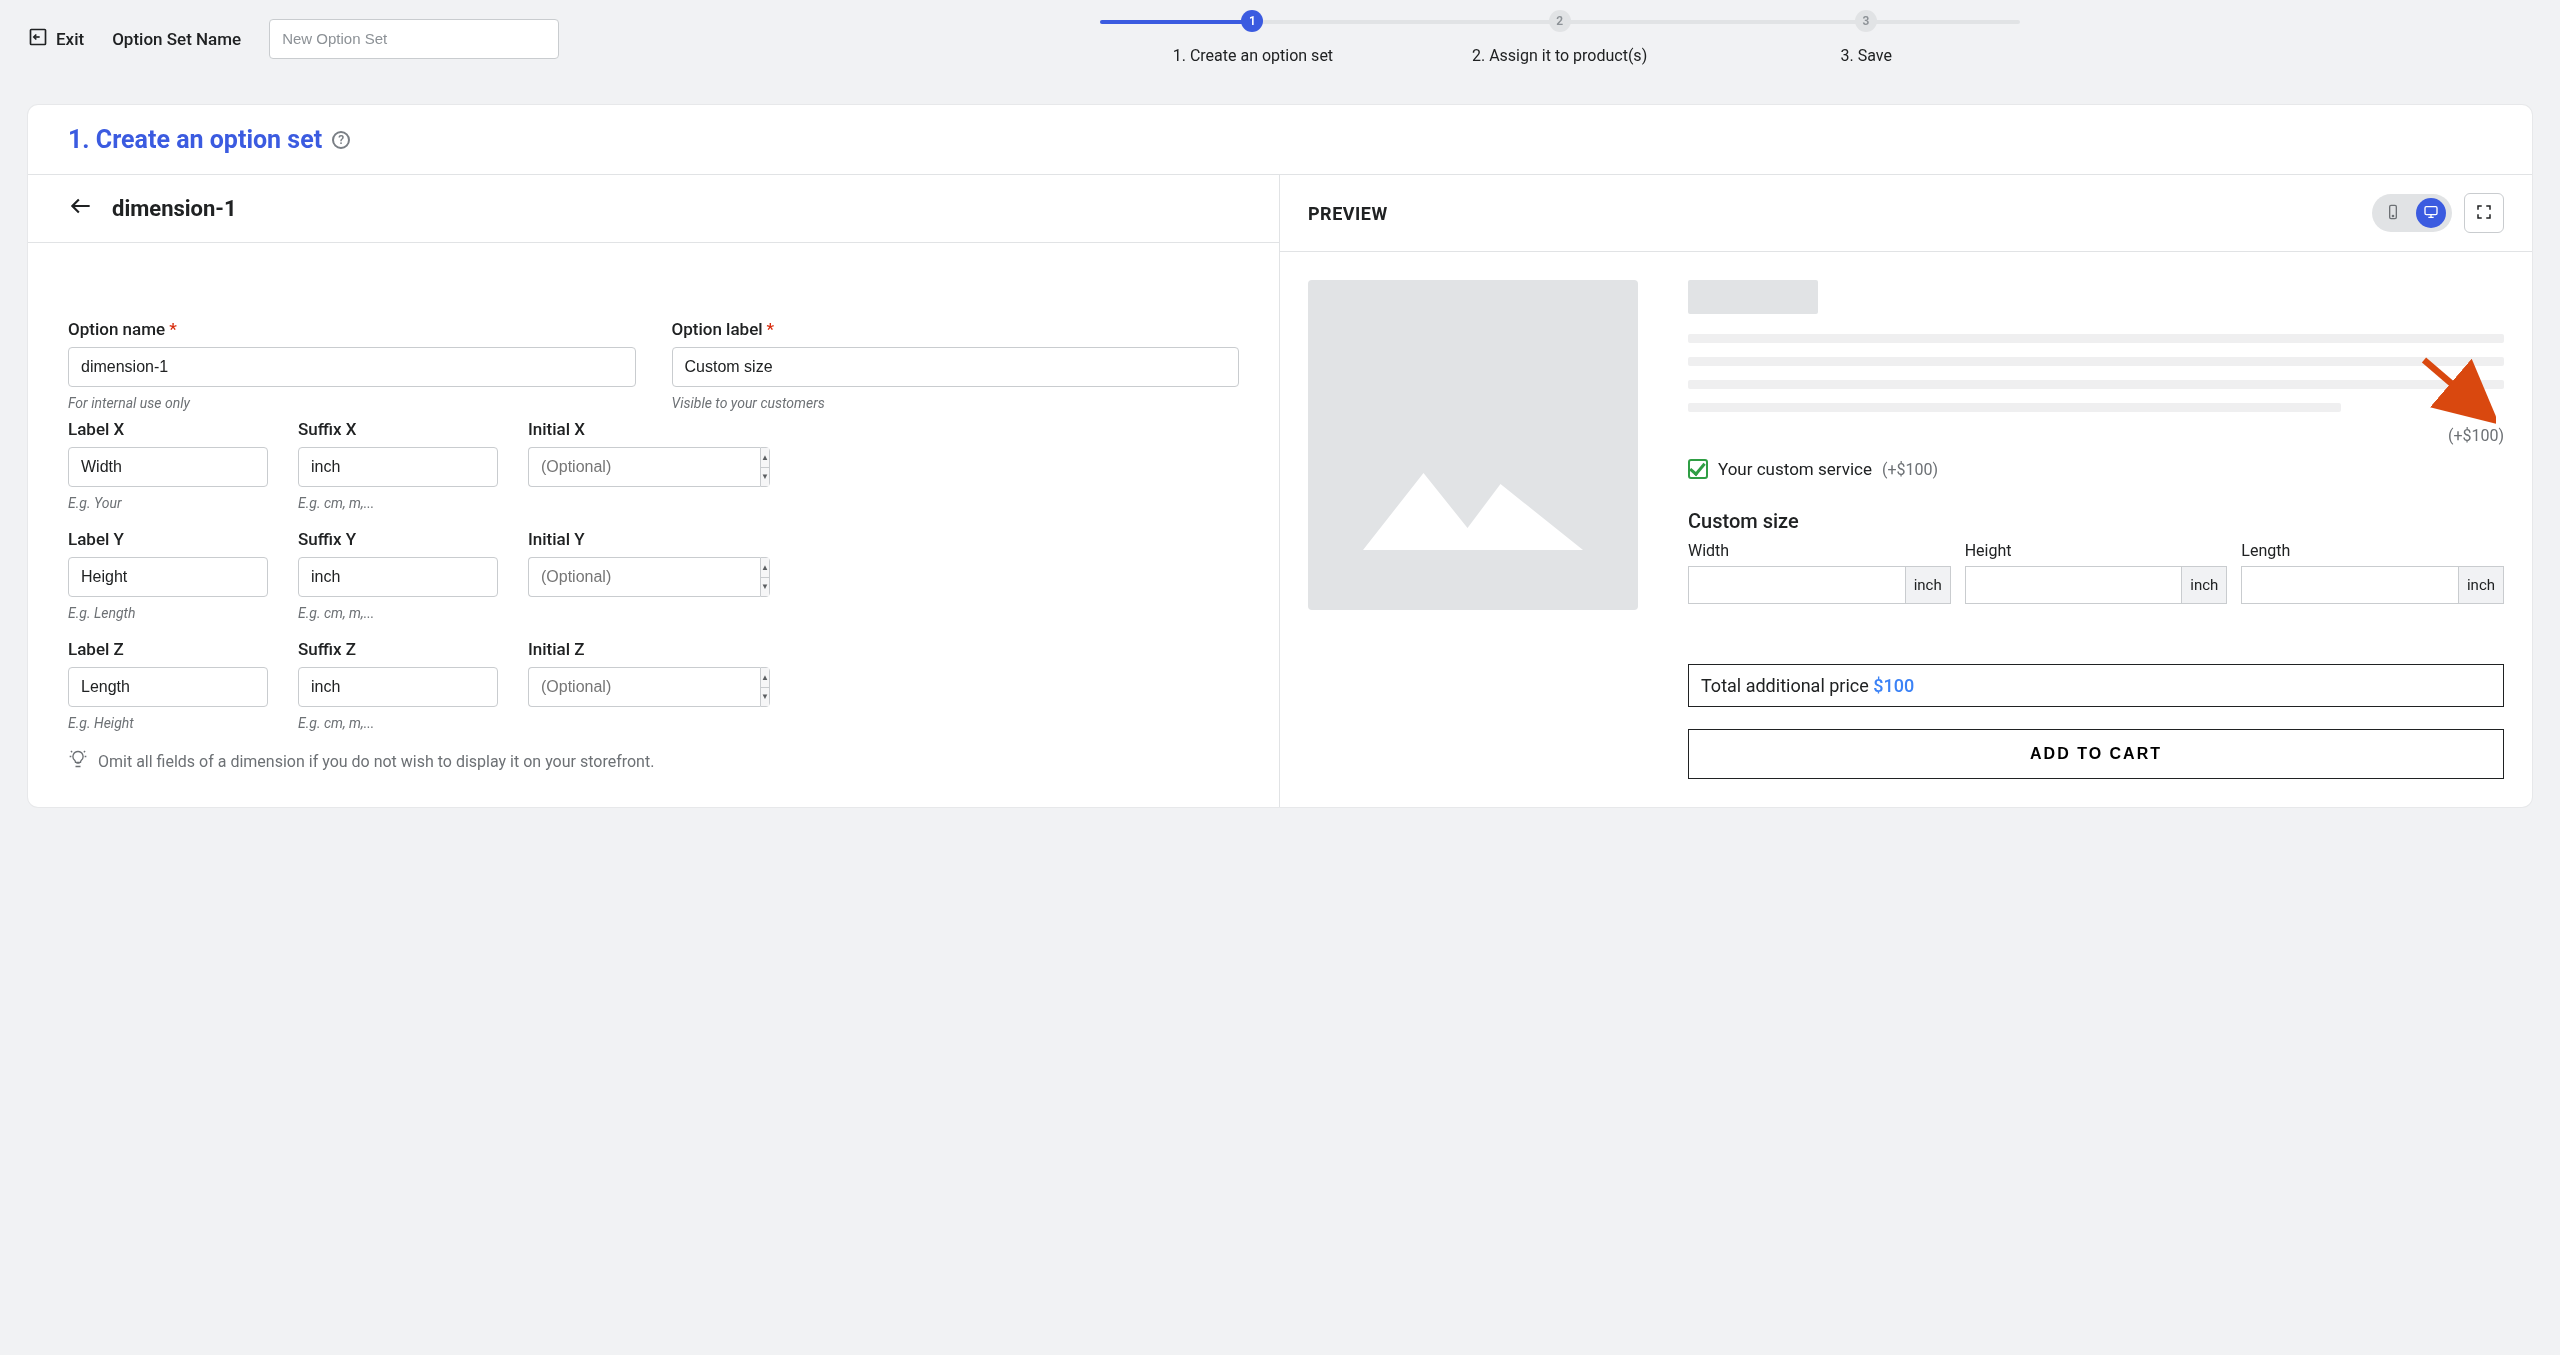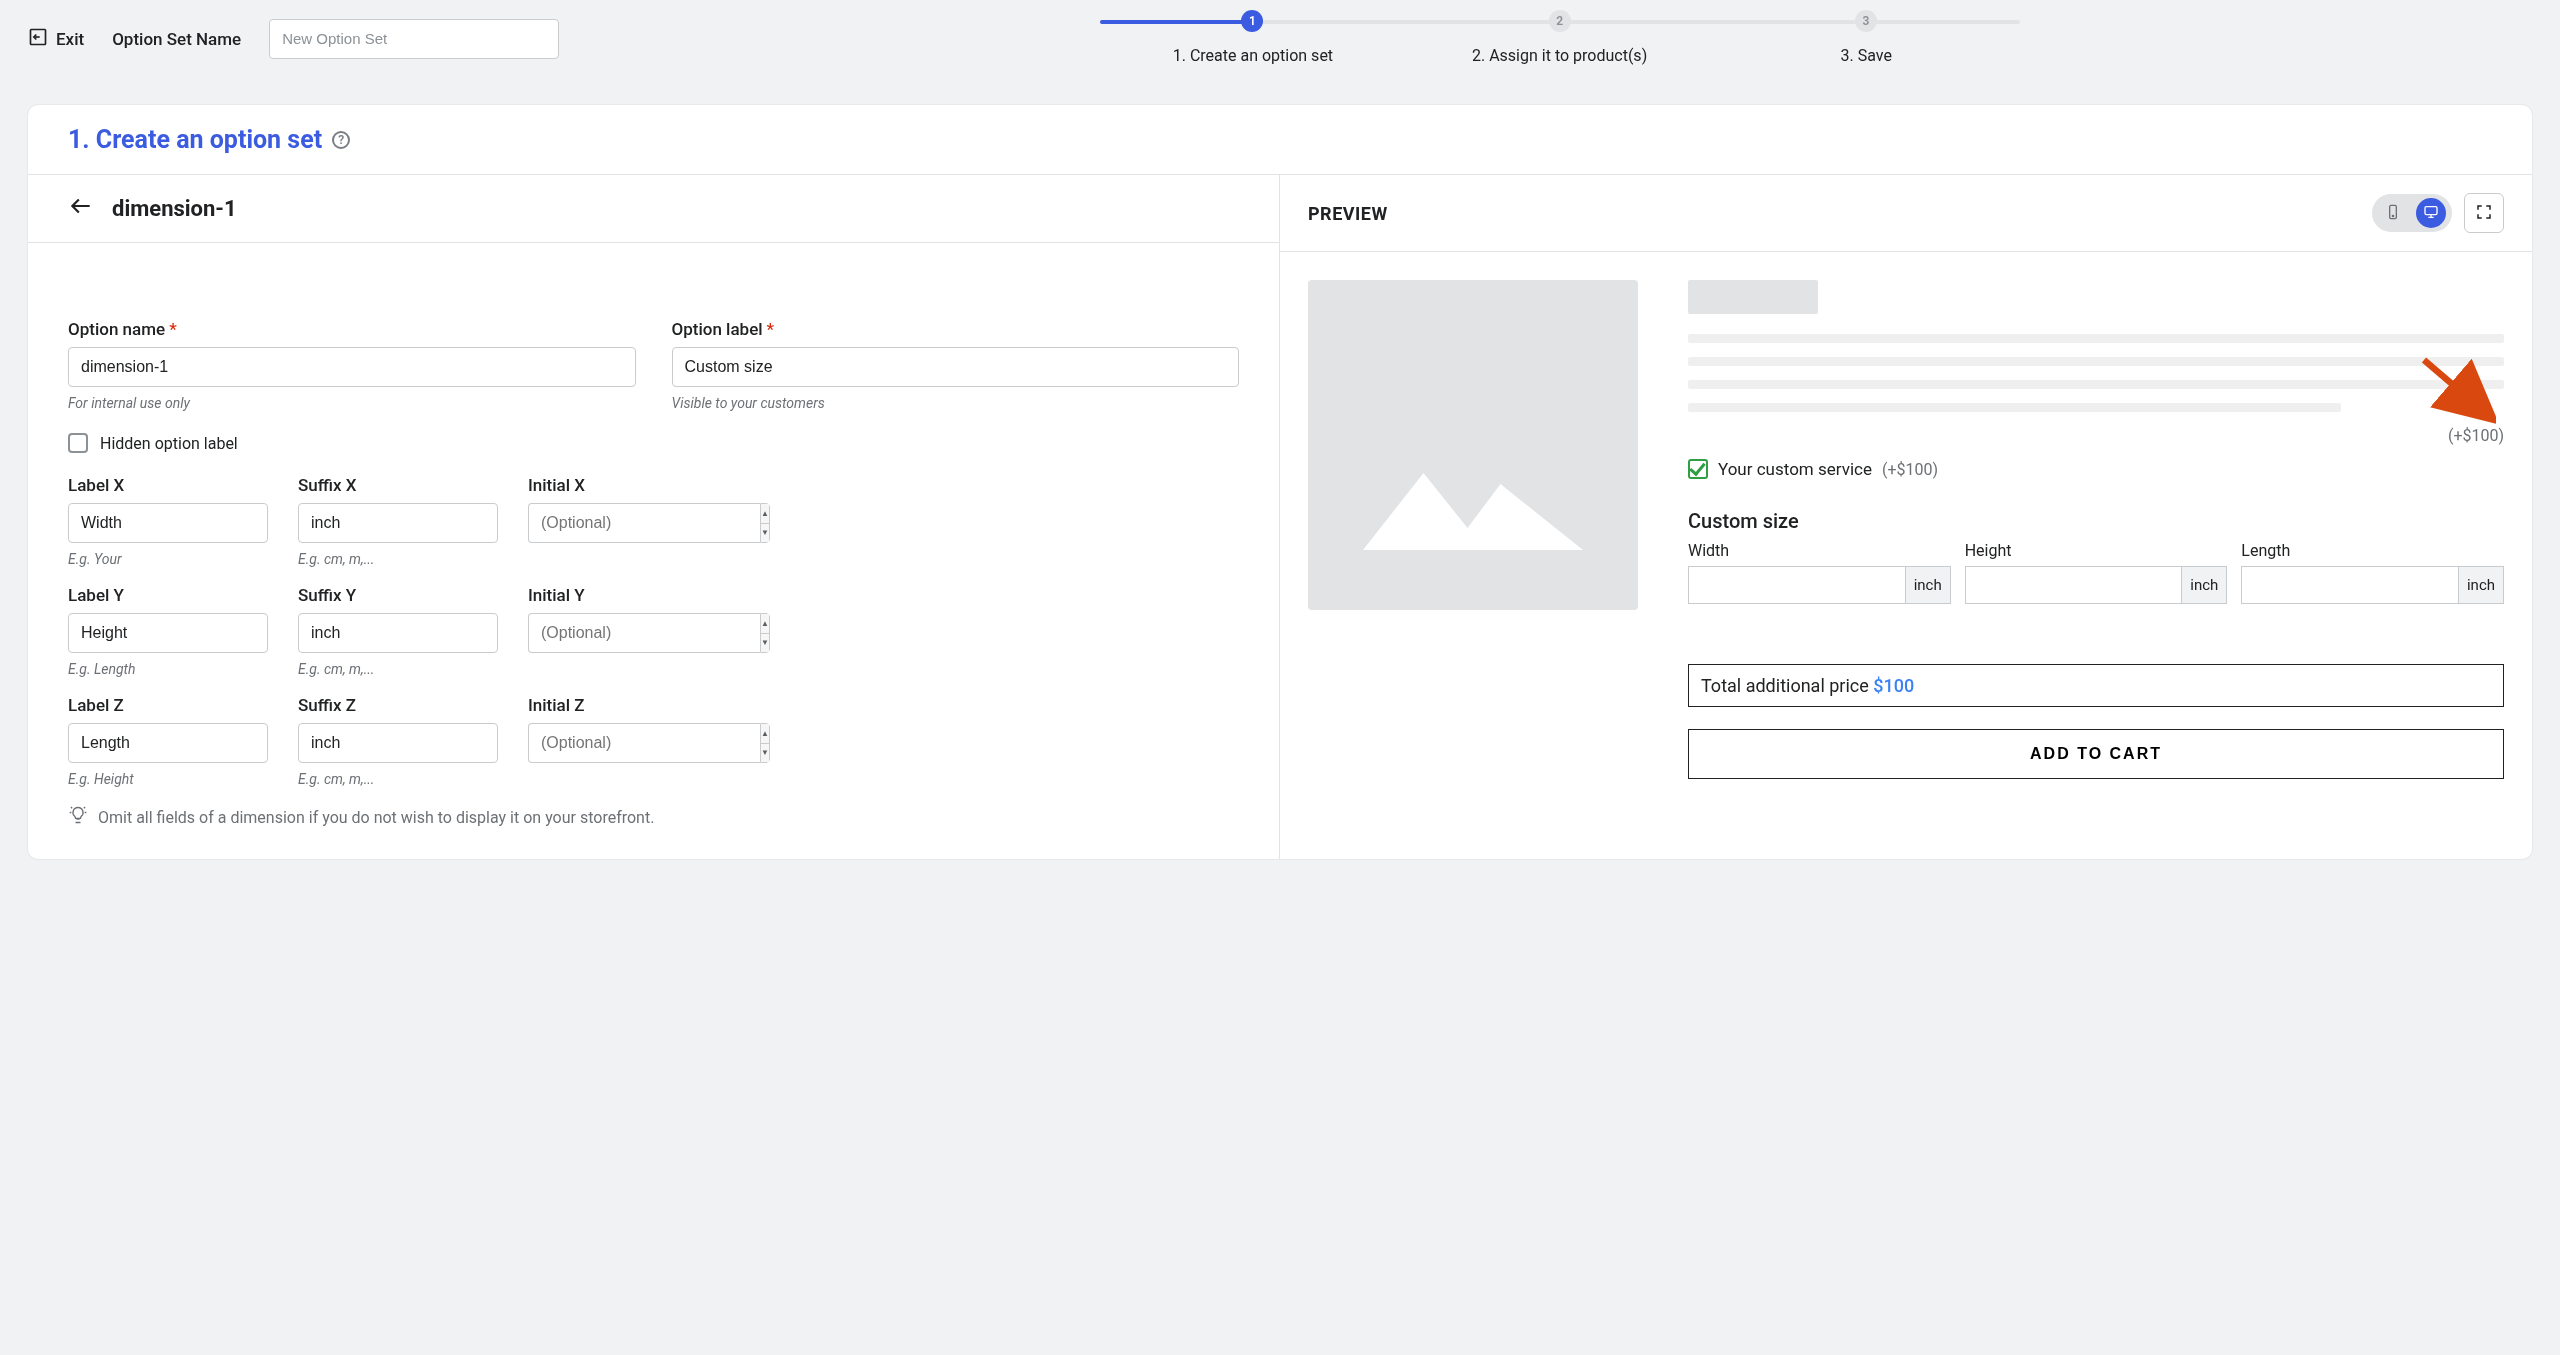--- a/index.html
+++ b/index.html
@@ -391,24 +391,20 @@
           </div>
           <div class="field">
             <label>
               <span>Option label</span><span class="req">*</span>
             </label>
             <input class="txt" value="Custom size" style="">
             <div class="hint">Visible to your customers</div>
           </div>
         </div>
 
-        <div class="hidden-opt">
-          <span class="chk"></span>
-          <span>Hidden option label</span>
-        </div>
 
         <div class="grid3">
           <div>
             <div class="g-label">Label X</div>
             <input class="txt" value="Width" style="">
             <div class="hint">E.g. Your</div>
           </div>
           <div>
             <div class="g-label">Suffix X</div>
             <input class="txt" value="inch" style="">

